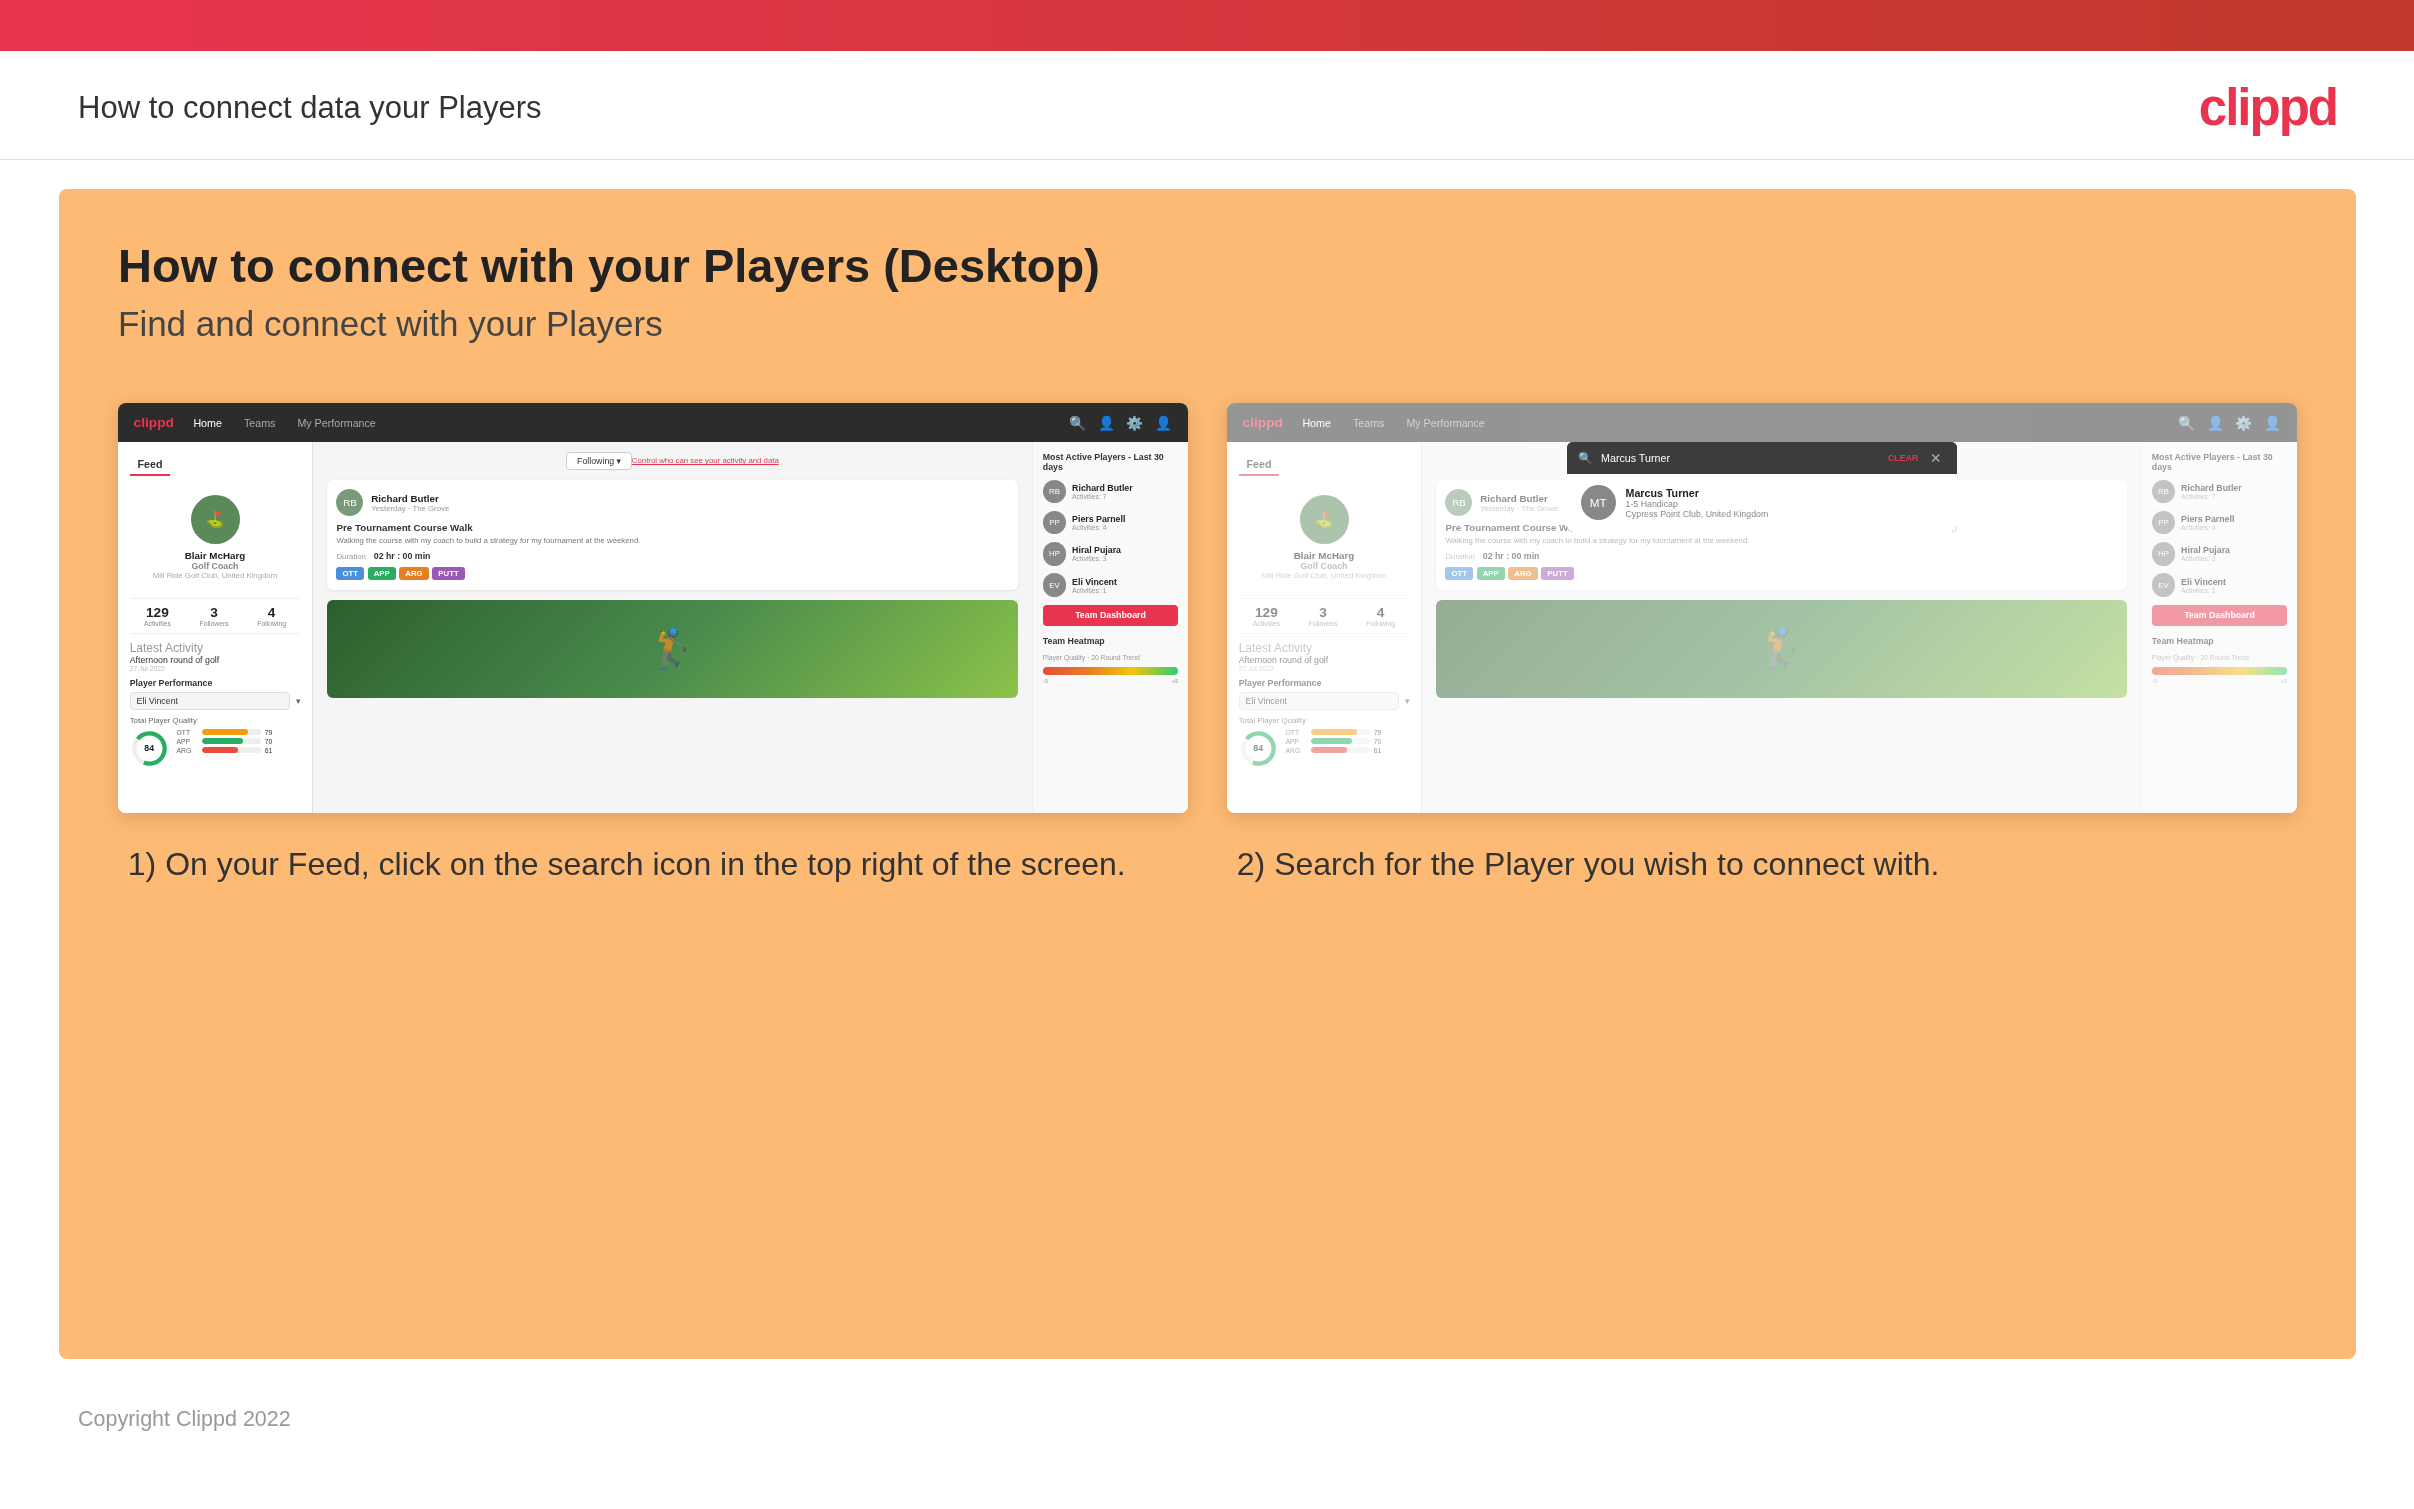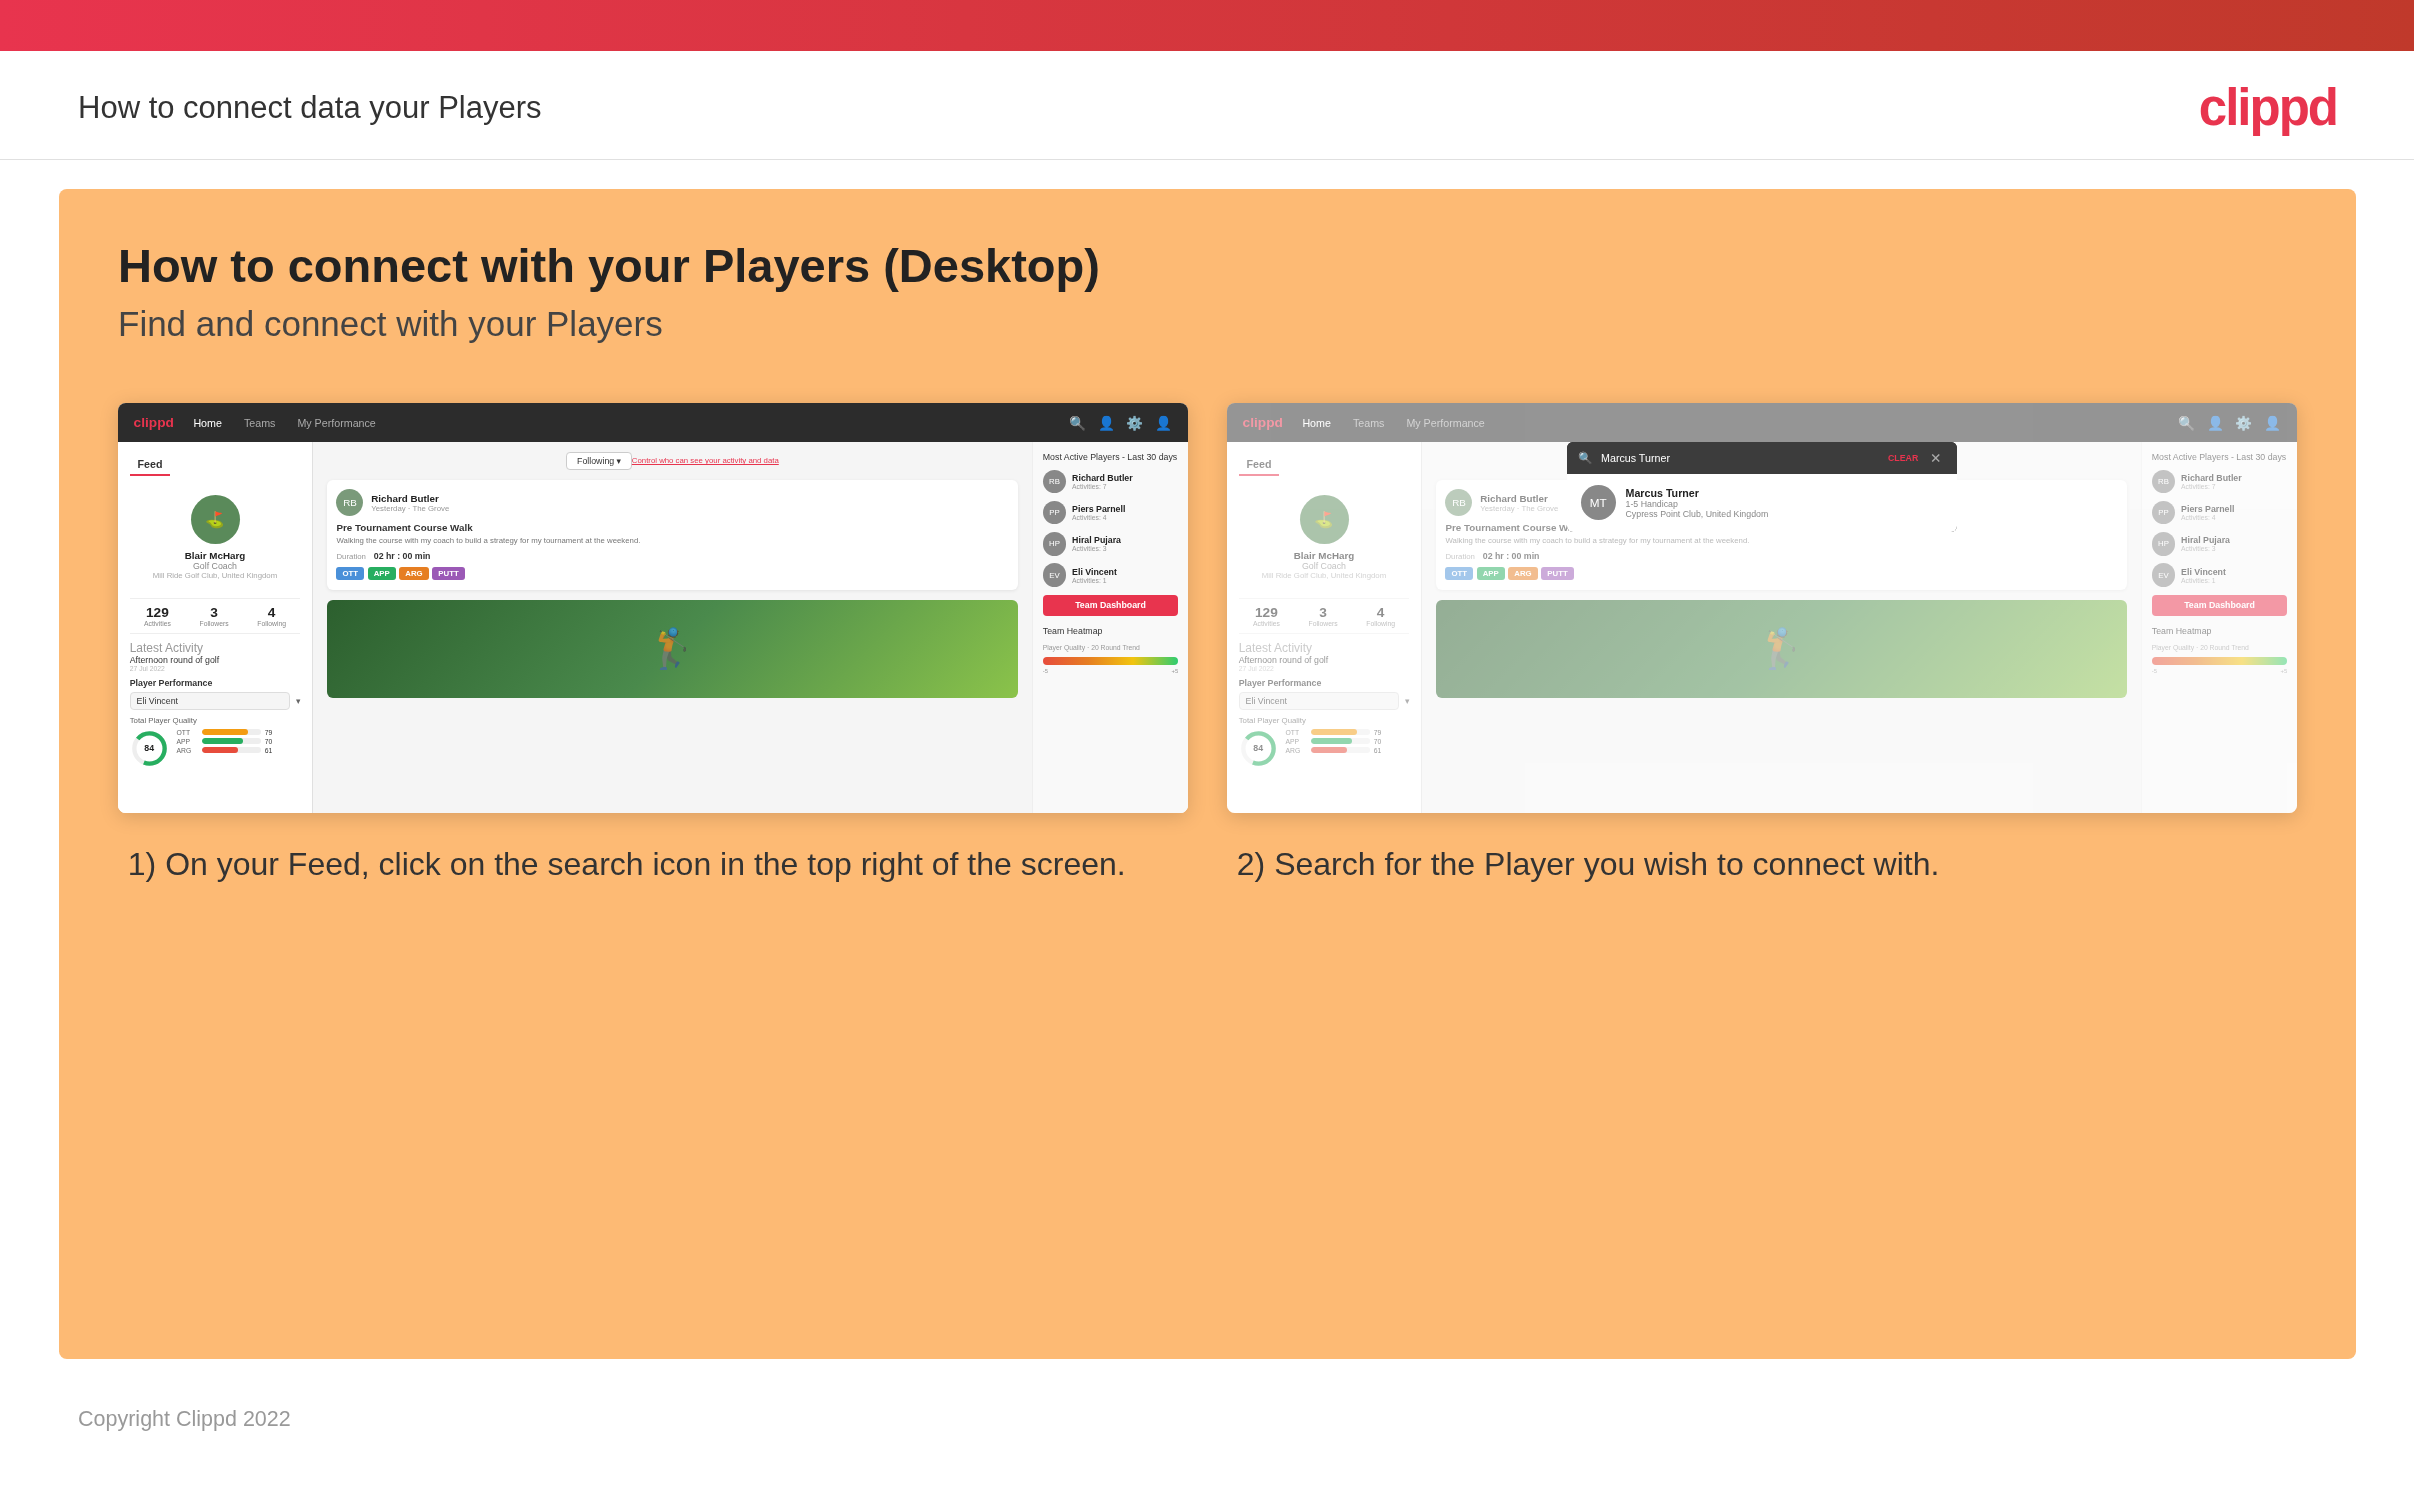--- a/index.html
+++ b/index.html
@@ -172,20 +172,21 @@
 
     .profile-name {
       font-size: 9.8px;
       font-weight: 700;
       color: #222;
     }
 
     .profile-role {
       font-size: 8.8px;
       color: #888;
+      font-weight: bold;
     }
 
     .profile-club {
       font-size: 7.8px;
       color: #aaa;
       text-align: center;
     }
 
     .stats-row {
       display: flex;
@@ -426,21 +427,21 @@
     
     .app-right {
       width: 156px;
       padding: 9.8px;
       background: #f9f9f9;
       border-left: 1px solid #eee;
     }
 
     .right-section-title {
       font-size: 8.8px;
-      font-weight: 400;
+      font-weight: 700;
       color: #333;
       margin-bottom: 7.8px;
     }
 
     .right-subtitle {
       font-size: 6.8px;
       color: #999;
       margin-bottom: 5.9px;
     }
 

